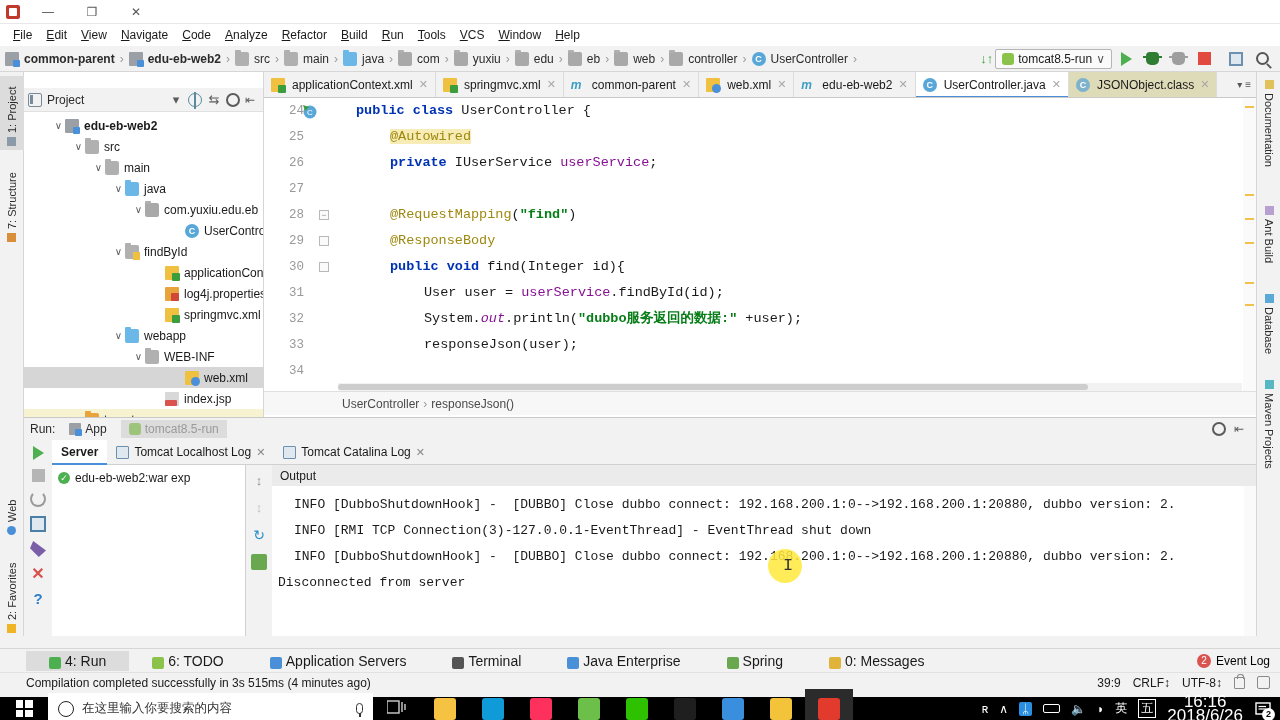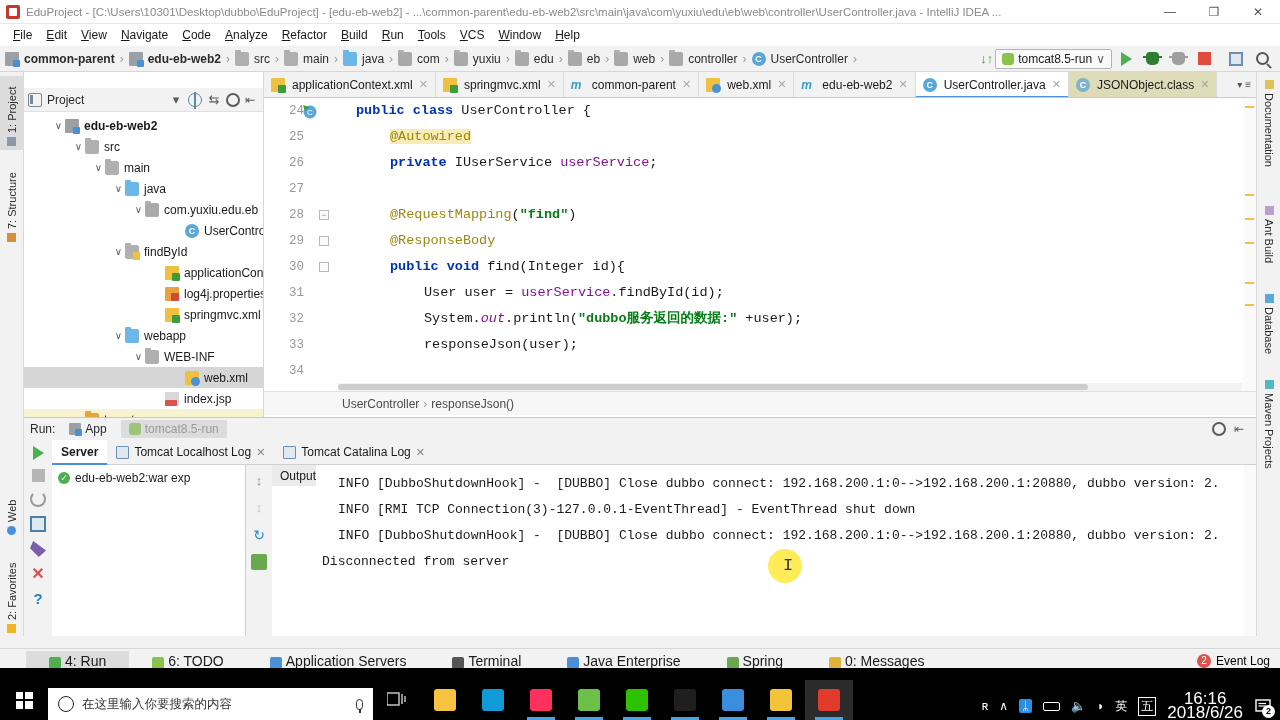--- a/index.html
+++ b/index.html
@@ -234,21 +234,21 @@
   .stab.active::after { content:""; position:absolute; left:0; bottom:-1px; width:100%; height:2px; background:#4a90d9; }
   .stab .x { color:#888; font-size:11px; }
   .ic-log { width:13px; height:13px; border:1.5px solid #6d8fb0; background:#dfe8ef; border-radius:1px; }
   .panes { flex:1; display:flex; min-height:0; }
   .dep-pane { width: 194px; border-right:1px solid #d0d0d0; display:flex; flex-direction:column; background:#fff; }
   .pane-title { height:21px; background:#ebebeb; display:flex; align-items:center; padding-left:8px; font-size:12px; color:#1a1a1a; }
   .dep-tools { width: 26px; background:#f2f2f2; display:flex; flex-direction:column; align-items:center; padding-top:4px; gap:11px; }
   .dep-list { flex:1; padding:4px 0 0 6px; }
   .dep-row { display:flex; align-items:center; gap:5px; font-size:12px; color:#1a1a1a; height:18px; }
   .ok-badge { width:12px; height:12px; border-radius:50%; background:#4caf50; color:#fff; font-size:9px; line-height:12px; text-align:center; }
-  .out-pane { flex:1; display:flex; flex-direction:row; background:#fff; min-width:0; }
+  .out-pane { flex:1; display:flex; flex-direction:column; background:#fff; min-width:0; }
   .console {
     flex:1; padding: 6px 0 0 0; font-family:"Liberation Mono", monospace;
     font-size:13px; color:#1a1a1a; overflow:hidden; position:relative;
   }
   .cl { height:26px; line-height:26px; white-space:pre; padding-left: 22px; }
   .cl.nopad { padding-left: 6px; }
   .cursor-dot {
     position:absolute; left:768px; top:549px; width:34px; height:34px; border-radius:50%;
     background: #ffe93b; opacity:.85; z-index: 40; pointer-events:none;
   }
@@ -273,22 +273,22 @@
     position:absolute; left:0; right:0; bottom:28px; height:20px; background:#f2f2f2;
     display:flex; align-items:center; padding-left:26px; font-size:12px; color:#1a1a1a;
     border-top:1px solid #e2e2e2;
   }
   .statusbar .rt { margin-left:auto; display:flex; align-items:center; gap:12px; padding-right:10px; }
   .lock { width:11px; height:12px; border:1.5px solid #8a8a8a; border-radius:1px; position:relative; }
   .lock::before { content:""; position:absolute; left:2px; top:-4px; width:5px; height:4px; border:1.5px solid #8a8a8a; border-bottom:none; border-radius:3px 3px 0 0; }
 
   
   .taskbar {
-    position:absolute; left:0; right:0; bottom:0; height:52px; background:#000000;
-    display:flex; align-items:flex-end;
+    position:absolute; left:0; right:0; bottom:0; height:23px; background:#000000;
+    display:flex; align-items:center;
   }
   .start-btn { width:48px; height:40px; display:flex; align-items:center; justify-content:center; }
   .win-logo { width:17px; height:17px; display:grid; grid-template-columns:1fr 1fr; grid-template-rows:1fr 1fr; gap:2px; }
   .win-logo i { background:#fff; display:block; }
   .search-box {
     width:325px; height:32px; background:#fff; display:flex; align-items:center;
     gap:8px; padding:0 10px; color:#333; font-size:12.5px;
   }
   .search-circle { width:16px; height:16px; border:1.8px solid #222; border-radius:50%; flex:0 0 auto; }
   .mic { margin-left:auto; width:7px; height:11px; border:1.5px solid #333; border-radius:4px; position:relative; }
@@ -302,21 +302,20 @@
   .notif { width:18px; height:18px; position:relative; }
   .notif-badge { position:absolute; right:-3px; bottom:-3px; width:13px; height:13px; border-radius:50%; background:#fff; color:#000; font-size:9px; line-height:13px; text-align:center; font-weight:bold; }
 </style>
 </head>
 <body>
 
 <div id="app">
 
   <div class="titlebar">
     <span class="title-icon"></span>
-    <span class="title-text">EduProject - [C:\Users\10301\Desktop\dubbo\EduProject] - [edu-eb-web2] - ...\common-parent\edu-eb-web2\src\main\java\com\yuxiu\edu\eb\web\controller\UserController.java - IntelliJ IDEA ...</span>
     <div class="win-btns">
       <div class="win-btn">—</div>
       <div class="win-btn">❐</div>
       <div class="win-btn close">✕</div>
     </div>
   </div>
 
   <div class="menubar" id="menubar">
       <div class="menu-item"><u>F</u>ile</div>
       <div class="menu-item"><u>E</u>dit</div>

